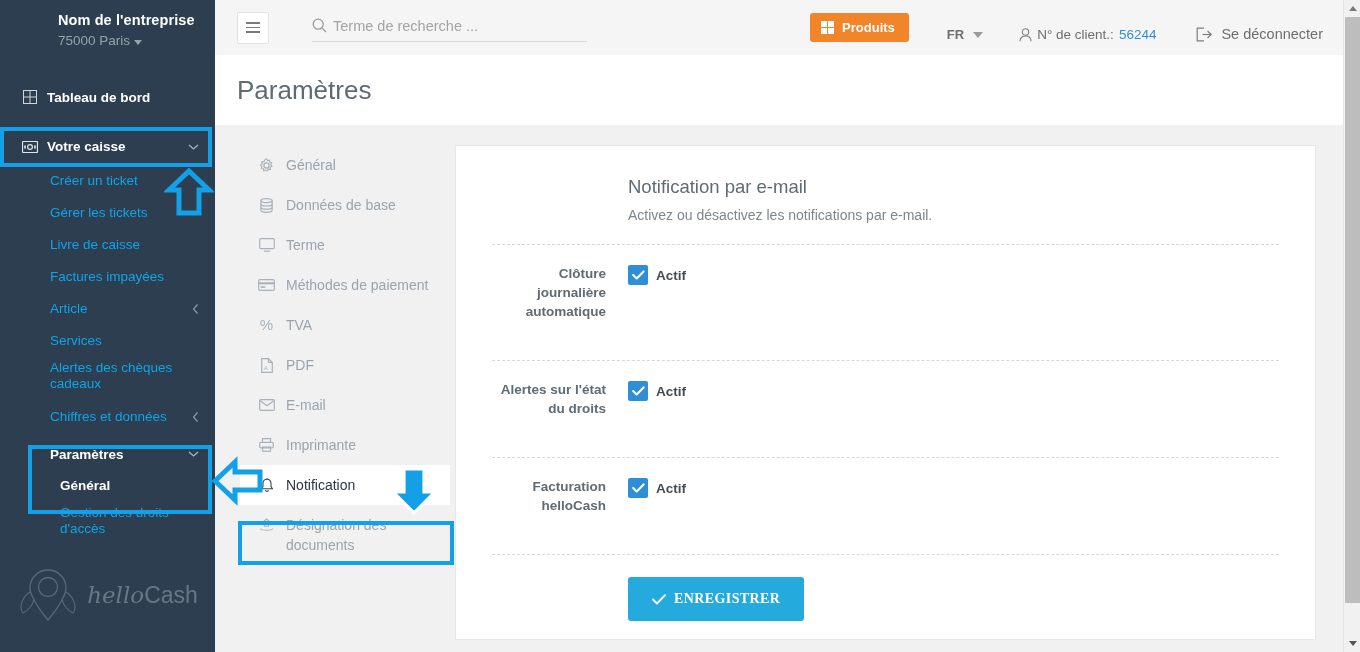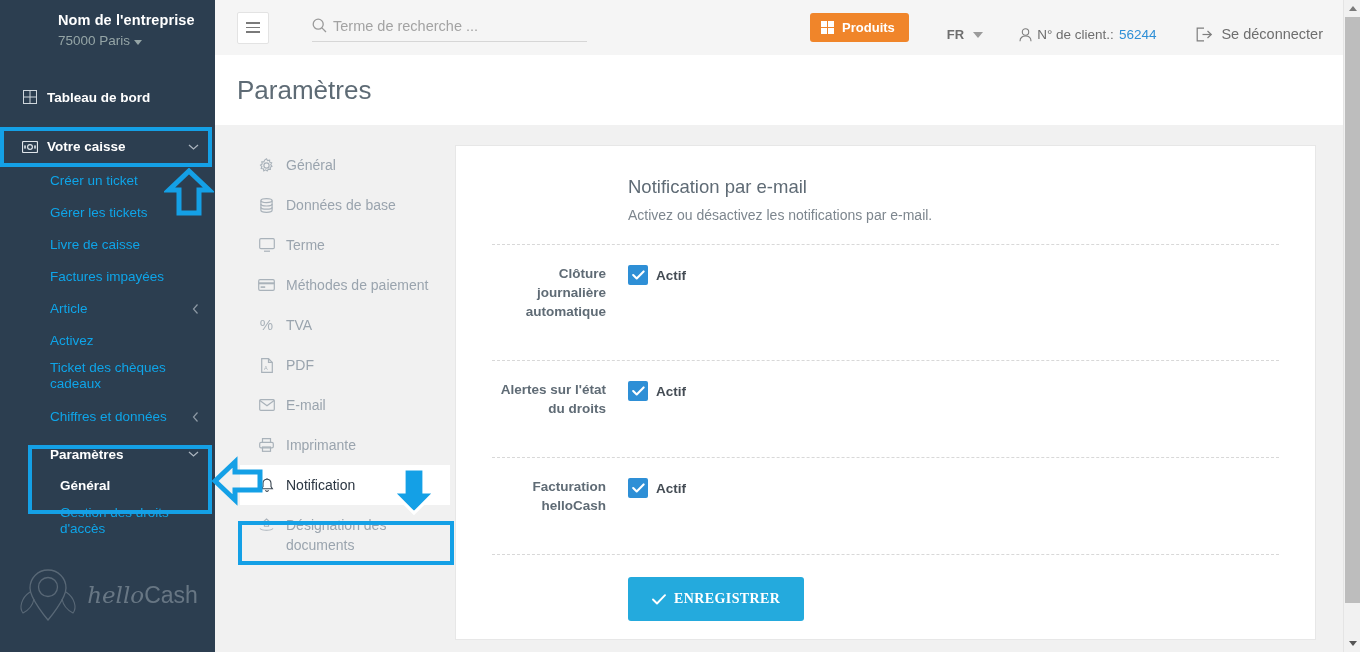--- a/index.html
+++ b/index.html
@@ -298,24 +298,24 @@
       </div>
       <div class="nav-item sub">
         <span>Article</span>
         <span class="chev chev-l">
           <svg width="7" height="11" viewBox="0 0 7 11" style="display:block">
               <path d="M5.5 1 L1.5 5.5 L5.5 10" fill="none" stroke="#8d99a4" stroke-width="1.2"></path>
             </svg>
         </span>
       </div>
       <div class="nav-item sub">
-        <span>Activez</span>
+        <span>Services</span>
       </div>
       <div class="nav-item sub two-line">
-        <span style="display:block;width:130px;">Ticket des chèques cadeaux</span>
+        <span style="display:block;width:130px;">Alertes des chèques cadeaux</span>
       </div>
       <div class="nav-item sub" style="margin-top:6px;">
         <span>Chiffres et données</span>
         <span class="chev chev-l">
           <svg width="7" height="11" viewBox="0 0 7 11" style="display:block">
               <path d="M5.5 1 L1.5 5.5 L5.5 10" fill="none" stroke="#8d99a4" stroke-width="1.2"></path>
             </svg>
         </span>
       </div>
 

